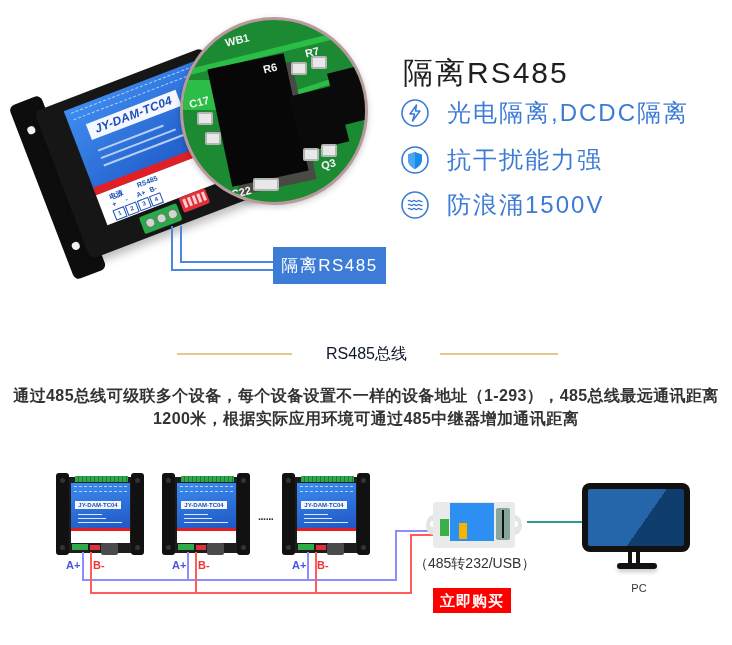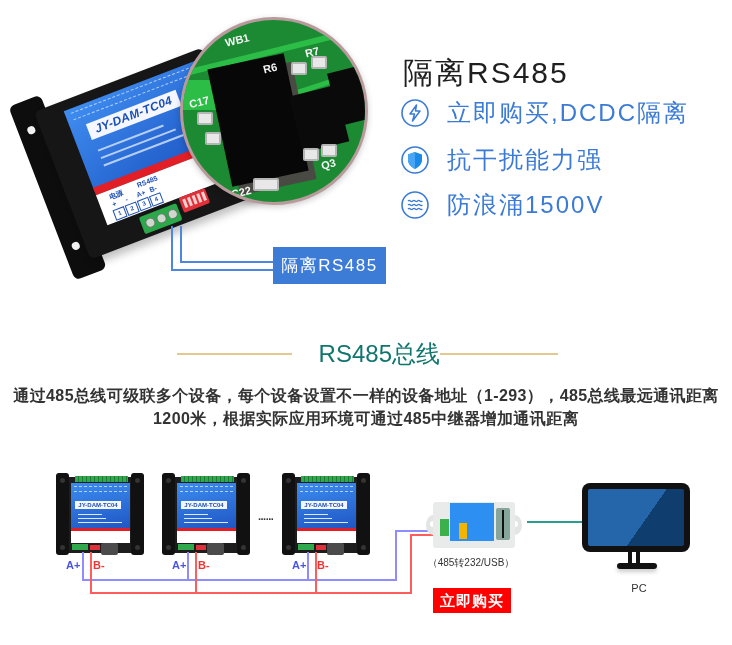--- a/index.html
+++ b/index.html
@@ -36,21 +36,21 @@
   .callout-box{position:absolute;left:273px;top:247px;width:113px;height:37px;background:#3c7bd6;color:#fff;font-size:17px;line-height:37px;text-align:center;letter-spacing:1.5px;}
 
   
   .feat-title{position:absolute;left:403px;top:56px;font-size:30px;line-height:34px;color:#1f1f1f;letter-spacing:2px;}
   .feat-item{position:absolute;left:400px;height:30px;}
   .feat-icon{position:absolute;left:0;top:0;width:30px;height:30px;}
   .feat-text{position:absolute;left:47px;top:0;font-size:24px;line-height:30px;color:#3b7bd6;letter-spacing:2px;white-space:nowrap;}
 
   
   .sec-line{position:absolute;top:353px;height:2px;background:#e3c98f;}
-  .sec-heading{position:absolute;left:293px;top:340px;width:147px;text-align:right;font-size:24px;line-height:28px;color:#0f766e;}
+  .sec-heading{position:absolute;left:293px;top:340px;width:147px;text-align:center;font-size:16px;line-height:28px;color:#0f172a;}
   .desc{position:absolute;left:0;width:732px;text-align:center;font-size:16px;line-height:20px;font-weight:bold;color:#333;letter-spacing:.4px;white-space:nowrap;}
 
   
   .sdev{position:absolute;top:473px;width:88px;height:82px;}
   .sdev .rail{position:absolute;top:0;width:13px;height:82px;background:#111;border-radius:3px;}
   .sdev .rail i{position:absolute;left:4px;width:5px;height:5px;border-radius:50%;background:#333;}
   .sdev .core{position:absolute;left:10px;top:4px;width:68px;height:76px;background:#1d1d1d;}
   .sdev .tterm{position:absolute;left:19px;top:3px;width:53px;height:6px;background:repeating-linear-gradient(90deg,#2fa94c 0 3px,#1e7a36 3px 4px);}
   .sdev .panel{position:absolute;left:15px;top:10px;width:59px;height:47px;background:linear-gradient(170deg,#3b8cf0,#1f55c2);}
   .sdev .pdots{position:absolute;left:18px;top:13px;width:53px;height:4px;border-top:1px dashed #d4e6ff;border-bottom:1px dashed #d4e6ff;opacity:.8;}
@@ -71,21 +71,21 @@
 
   
   .conv-case{position:absolute;left:433px;top:502px;width:82px;height:46px;background:#e9ebea;border-radius:3px;}
   .conv-ear{position:absolute;width:14px;height:20px;background:#e3e5e4;border-radius:50%;top:515px;}
   .conv-ear i{position:absolute;left:4px;top:6px;width:6px;height:6px;border-radius:50%;background:#fff;}
   .conv-panel{position:absolute;left:450px;top:503px;width:44px;height:38px;background:#2e8ff2;}
   .conv-term{position:absolute;left:440px;top:519px;width:9px;height:17px;background:#3cb04a;}
   .conv-chip{position:absolute;left:459px;top:523px;width:8px;height:16px;background:#f5b400;}
   .conv-db9{position:absolute;left:496px;top:508px;width:14px;height:32px;background:#86a59b;border-radius:2px;}
   .conv-db9 i{position:absolute;left:6px;top:2px;width:2px;height:28px;background:#111;}
-  .conv-label{position:absolute;left:414px;top:556px;width:114px;text-align:center;font-size:10px;line-height:14px;color:#333;white-space:nowrap;}
+  .conv-label{position:absolute;left:414px;top:556px;width:114px;text-align:center;font-size:14px;line-height:14px;color:#333;white-space:nowrap;}
   .buy-btn{position:absolute;left:433px;top:588px;width:78px;height:25px;background:#ff0000;color:#fff;font-size:15px;font-weight:bold;line-height:25px;text-align:center;letter-spacing:1px;border:none;padding:0;cursor:pointer;}
 
   
   .mon{position:absolute;left:582px;top:483px;width:108px;height:69px;background:#111;border-radius:8px;}
   .mon-screen{position:absolute;left:6px;top:6px;width:96px;height:57px;border-radius:2px;background:linear-gradient(125deg,#2566ab 0 58%,#0f3d6e 58% 100%);}
   .mon-neck{position:absolute;top:552px;width:4px;height:12px;background:#111;}
   .mon-base{position:absolute;left:617px;top:563px;width:40px;height:6px;background:#111;border-radius:3px;box-shadow:0 3px 4px rgba(0,0,0,.2);}
   .pc-label{position:absolute;left:616px;top:581px;width:46px;text-align:center;font-size:11px;line-height:14px;color:#333;}
   .dots{position:absolute;left:258px;top:510px;font-size:11px;font-weight:bold;color:#333;letter-spacing:-.5px;}
 </style>
@@ -158,21 +158,21 @@
   <span class="pcbtxt" style="left:48px;top:166px;transform:rotate(-14deg)">C22</span>
 </div>
 
 <div class="feat-title">隔离RS485</div>
 
 <div class="feat-item" style="top:98px">
   <svg class="feat-icon" viewBox="0 0 30 30">
     <circle cx="15" cy="15" r="13" fill="none" stroke="#3b7bd6" stroke-width="1.6"></circle>
     <path d="M16.5 7 L10 16 H14.5 L12.5 23 L20 13 H15.5 Z" fill="none" stroke="#3b7bd6" stroke-width="1.5" stroke-linejoin="round"></path>
   </svg>
-  <span class="feat-text">立即购买,DCDC隔离</span>
+  <span class="feat-text">光电隔离,DCDC隔离</span>
 </div>
 
 <div class="feat-item" style="top:145px">
   <svg class="feat-icon" viewBox="0 0 30 30">
     <circle cx="15" cy="15" r="13" fill="none" stroke="#3b7bd6" stroke-width="1.6"></circle>
     <path d="M15 7 L22 9.5 V15 C22 19 19 22 15 24 C11 22 8 19 8 15 V9.5 Z" fill="#1a8ae8"></path>
     <path d="M15 7 L8 9.5 V15 C8 19 11 22 15 24 Z" fill="#4aa6f5"></path>
   </svg>
   <span class="feat-text">抗干扰能力强</span>
 </div>

